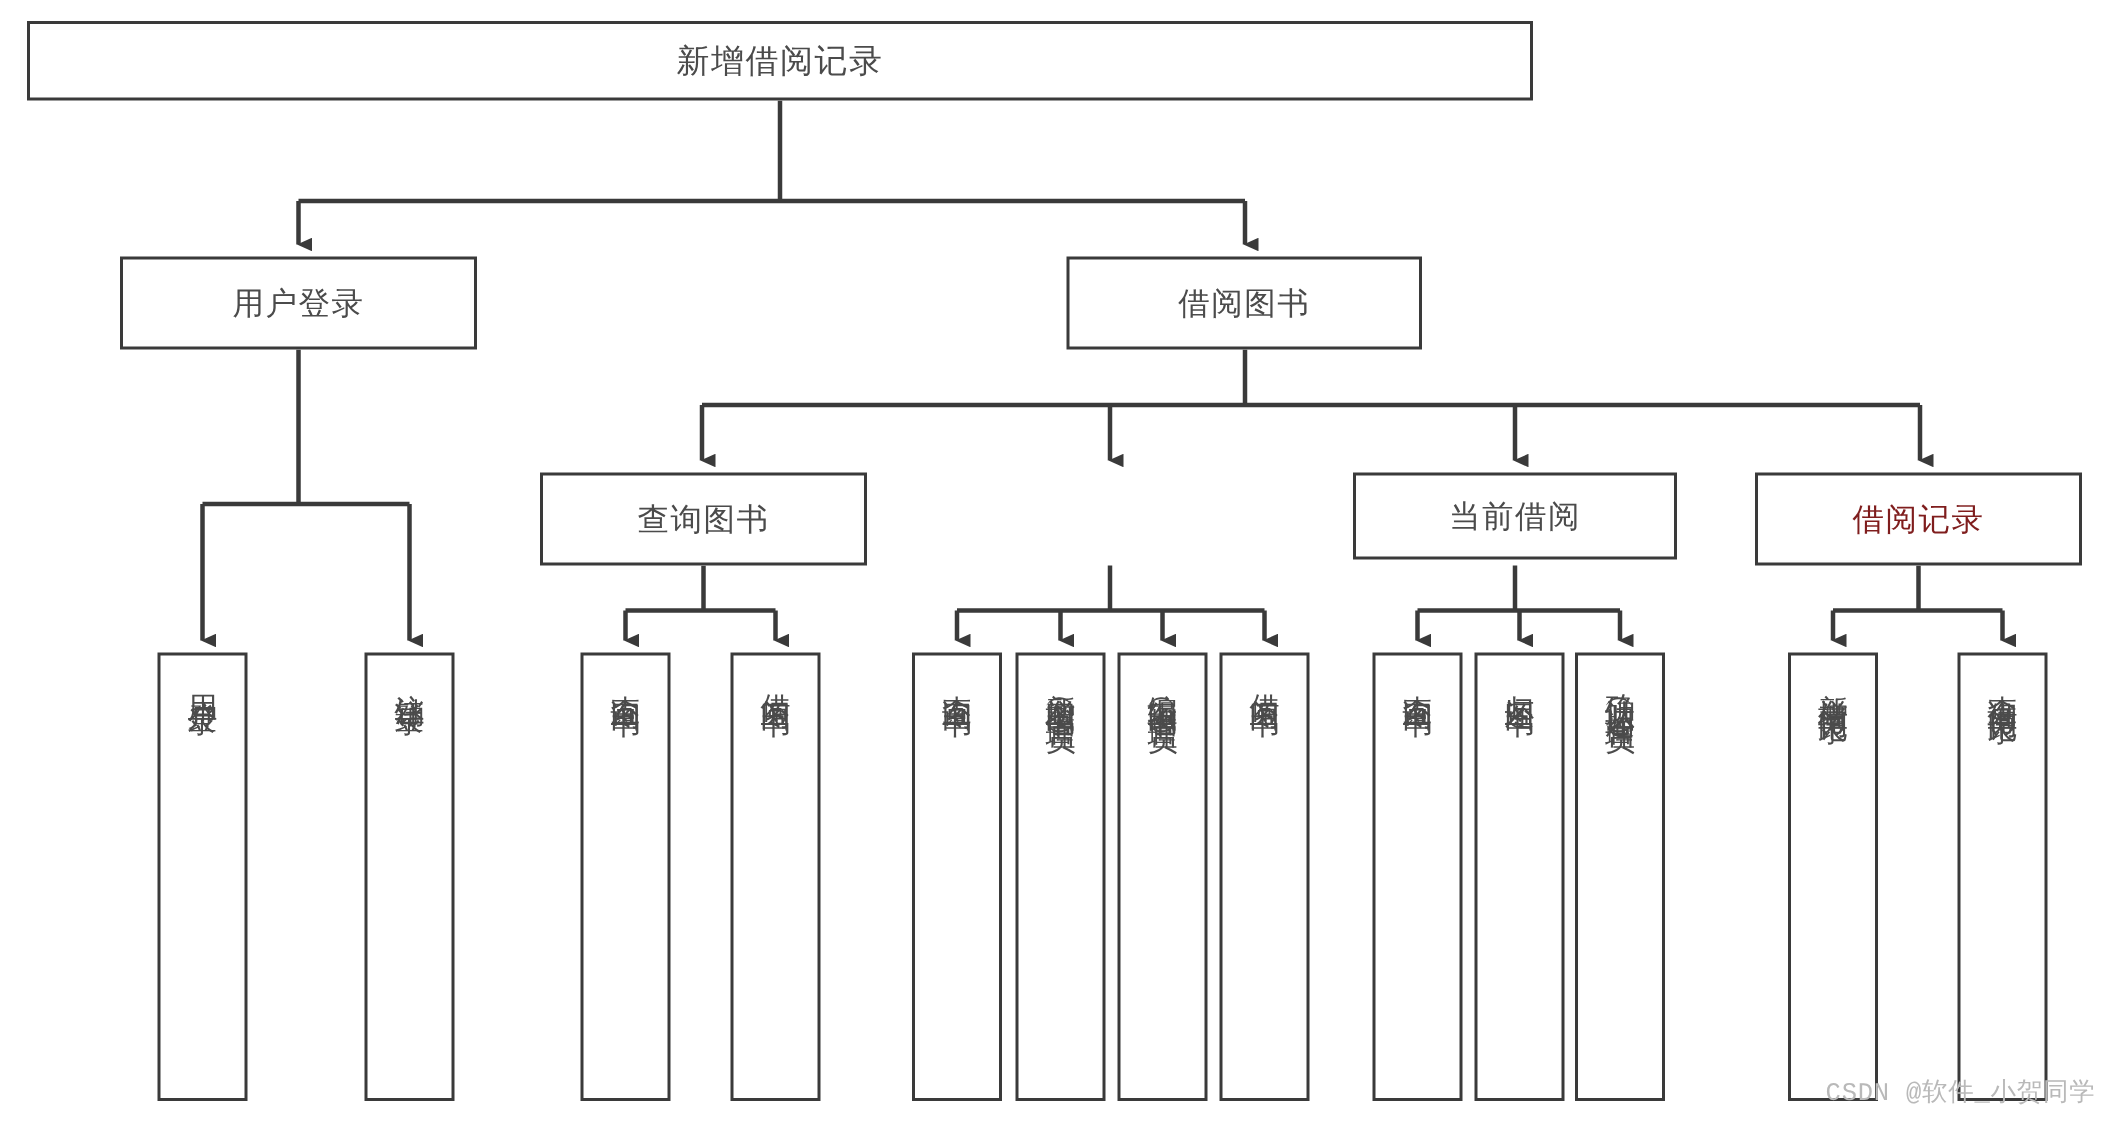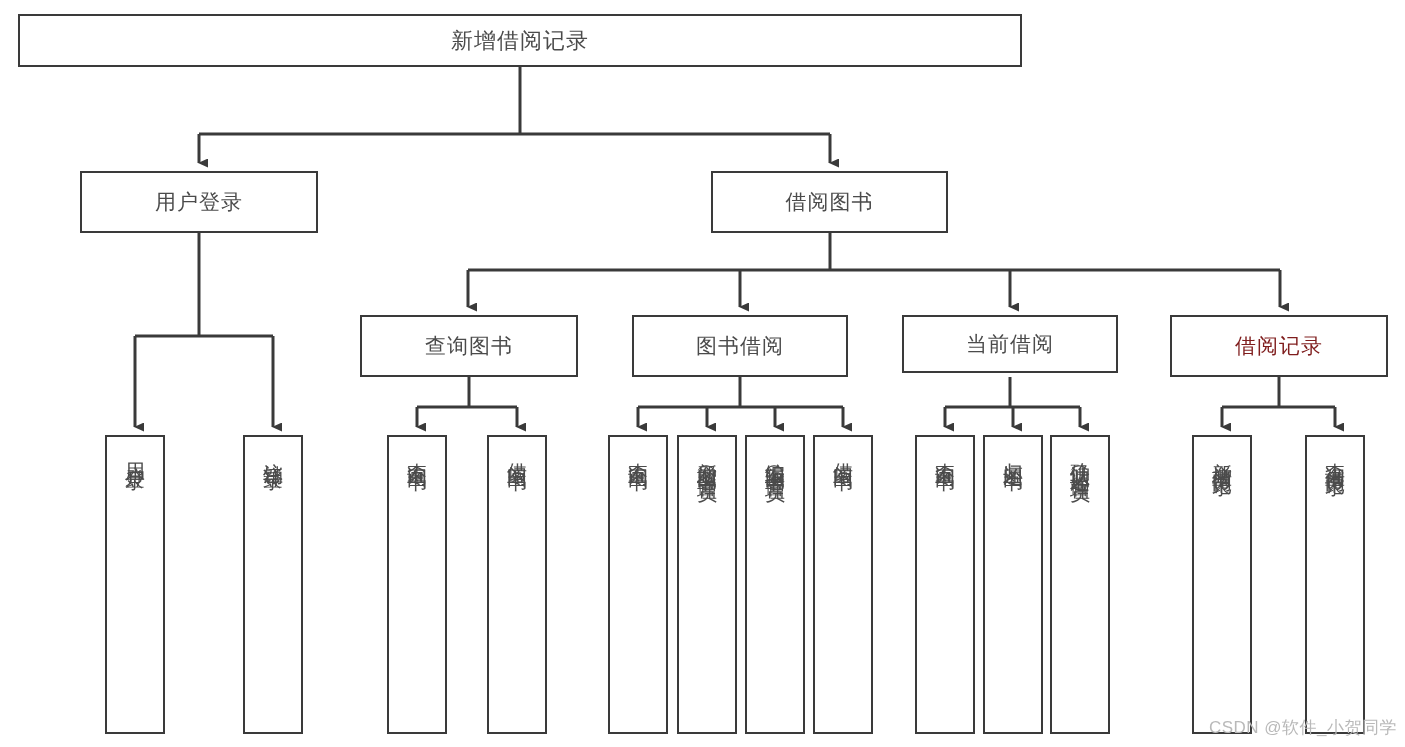--- a/index.html
+++ b/index.html
@@ -62,21 +62,21 @@
   }
   #watermark {
     position: absolute;
     right: 8px;
     bottom: 8px;
     font-size: 17px;
     color: #b9b9b9;
     letter-spacing: 0.5px;
     z-index: 3;
     white-space: nowrap;
-    font-family: Liberation Sans, sans-serif;
+    font-family: Liberation Mono, monospace;
   }
 </style>
 </head>
 <body>
 
 <div id="diagram-root" style="background: rgb(255, 255, 255);">
 
   <svg id="edges-layer" viewBox="0 0 1405 747" width="1405" height="747" xmlns="http://www.w3.org/2000/svg">
     <defs>
       <marker id="arrowhead" markerWidth="9" markerHeight="10" refX="4.5" refY="9" orient="auto" markerUnits="userSpaceOnUse">
@@ -146,23 +146,20 @@
   <div class="node branch" id="node-user-login" style="left: 80px; top: 171px; width: 238px; height: 62px; border-color: rgb(58, 58, 58); color: rgb(75, 75, 75);">
     <span>用户登录</span>
   </div>
   <div class="node branch" id="node-book-manage" style="left: 711px; top: 171px; width: 237px; height: 62px; border-color: rgb(58, 58, 58); color: rgb(75, 75, 75);">
     <span>借阅图书</span>
   </div>
 
   <div class="node branch" id="node-new-book-rec" style="left: 360px; top: 315px; width: 218px; height: 62px; border-color: rgb(58, 58, 58); color: rgb(75, 75, 75);">
     <span>查询图书</span>
   </div>
-  <div class="node branch" id="node-book-borrow" style="left: 632px; top: 315px; width: 216px; height: 62px; border-color: rgb(58, 58, 58); color: rgb(75, 75, 75);">
-    <span>图书借阅</span>
-  </div>
   <div class="node branch" id="node-current-borrow" style="left: 902px; top: 315px; width: 216px; height: 58px; border-color: rgb(58, 58, 58); color: rgb(75, 75, 75);">
     <span>当前借阅</span>
   </div>
   <div class="node branch" id="node-borrow-record" style="left: 1170px; top: 315px; width: 218px; height: 62px; border-color: rgb(58, 58, 58); color: #7f1d1d;">
     <span>借阅记录</span>
   </div>
 
   <div class="node leaf" id="node-leaf-0" style="left: 105px; top: 435px; width: 60px; height: 299px; border-color: rgb(58, 58, 58); color: rgb(75, 75, 75);">
     <span class="leaf-text">用户登录</span>
   </div>

